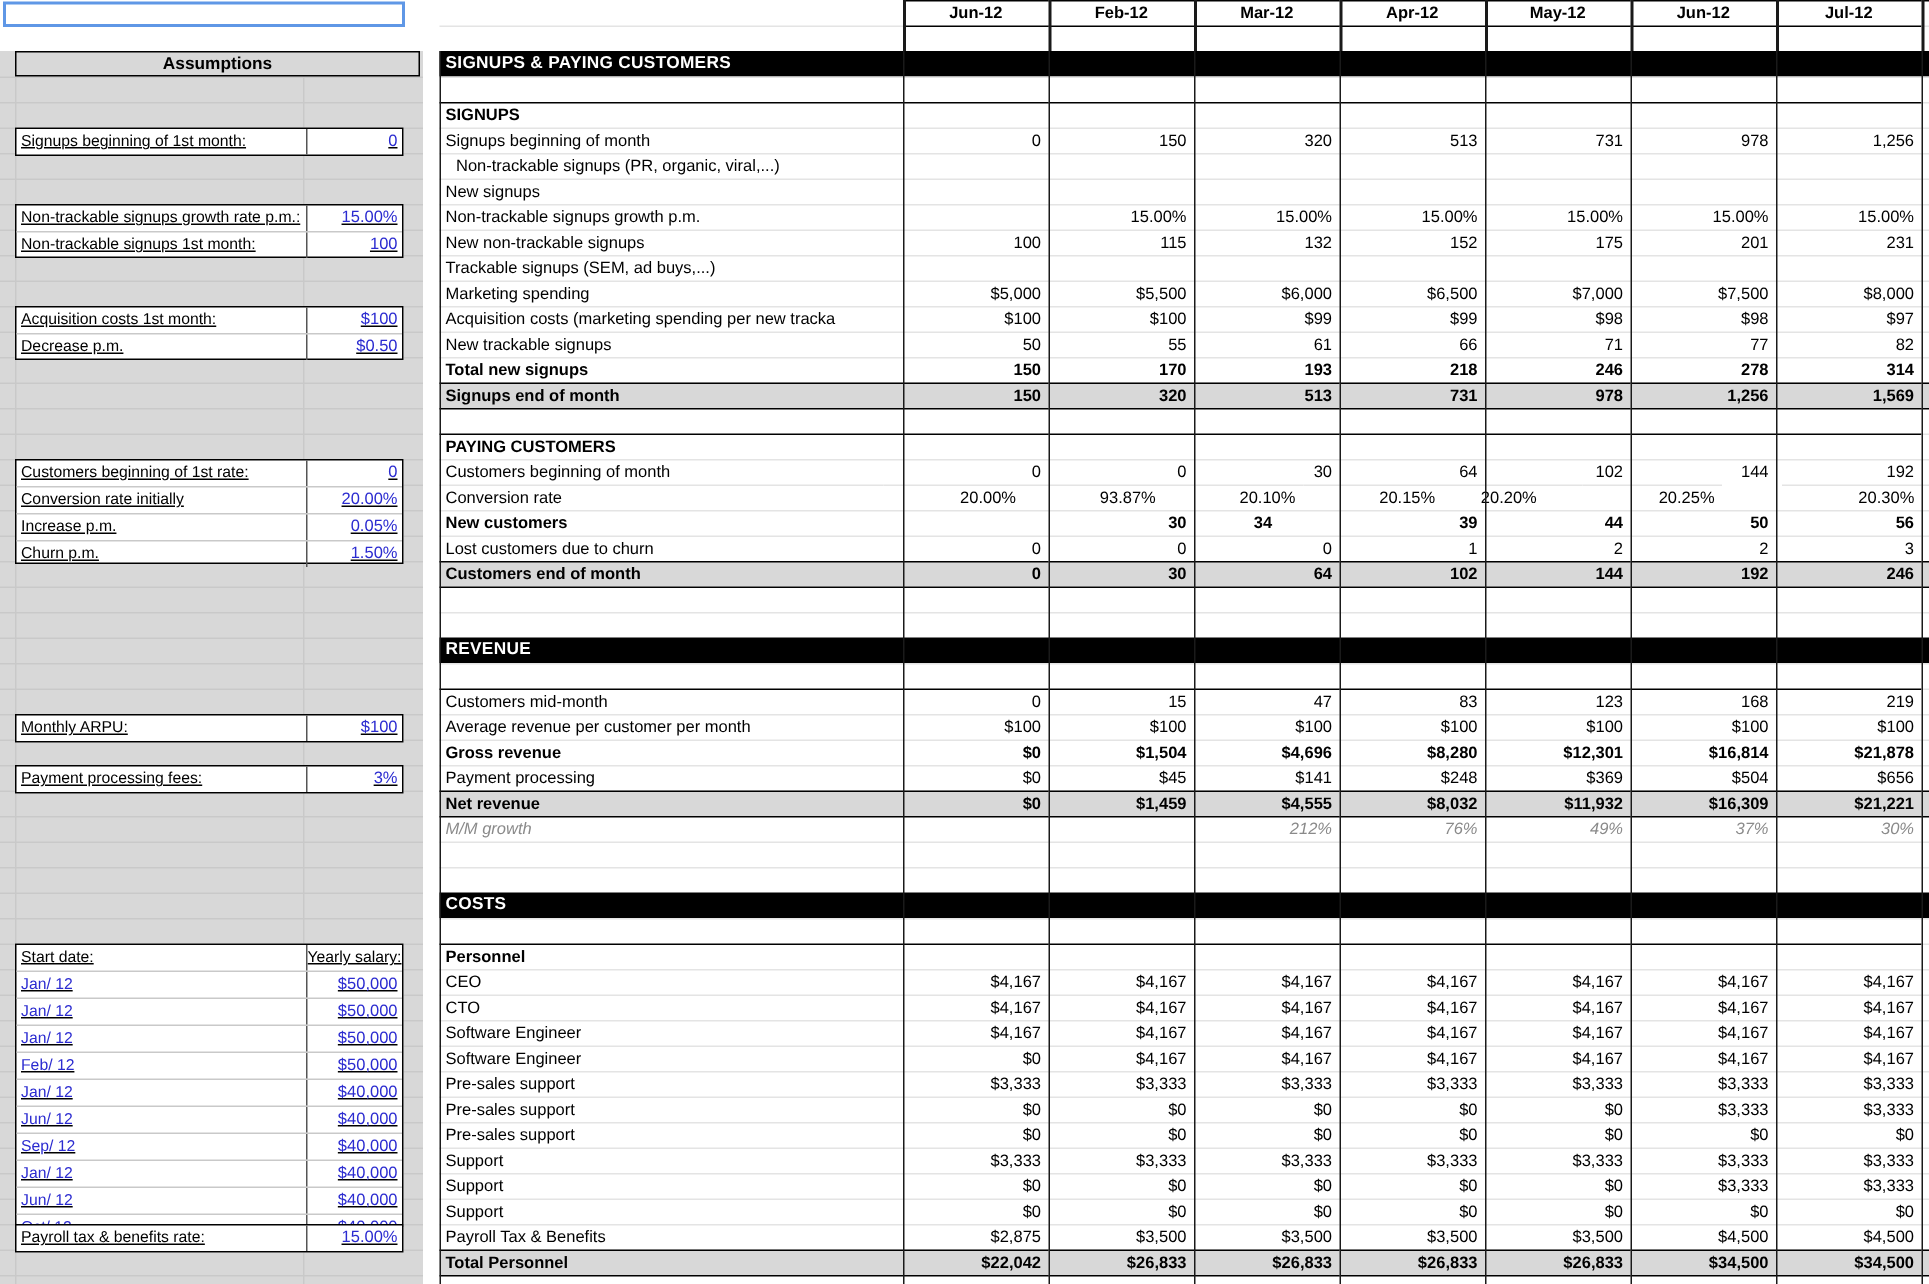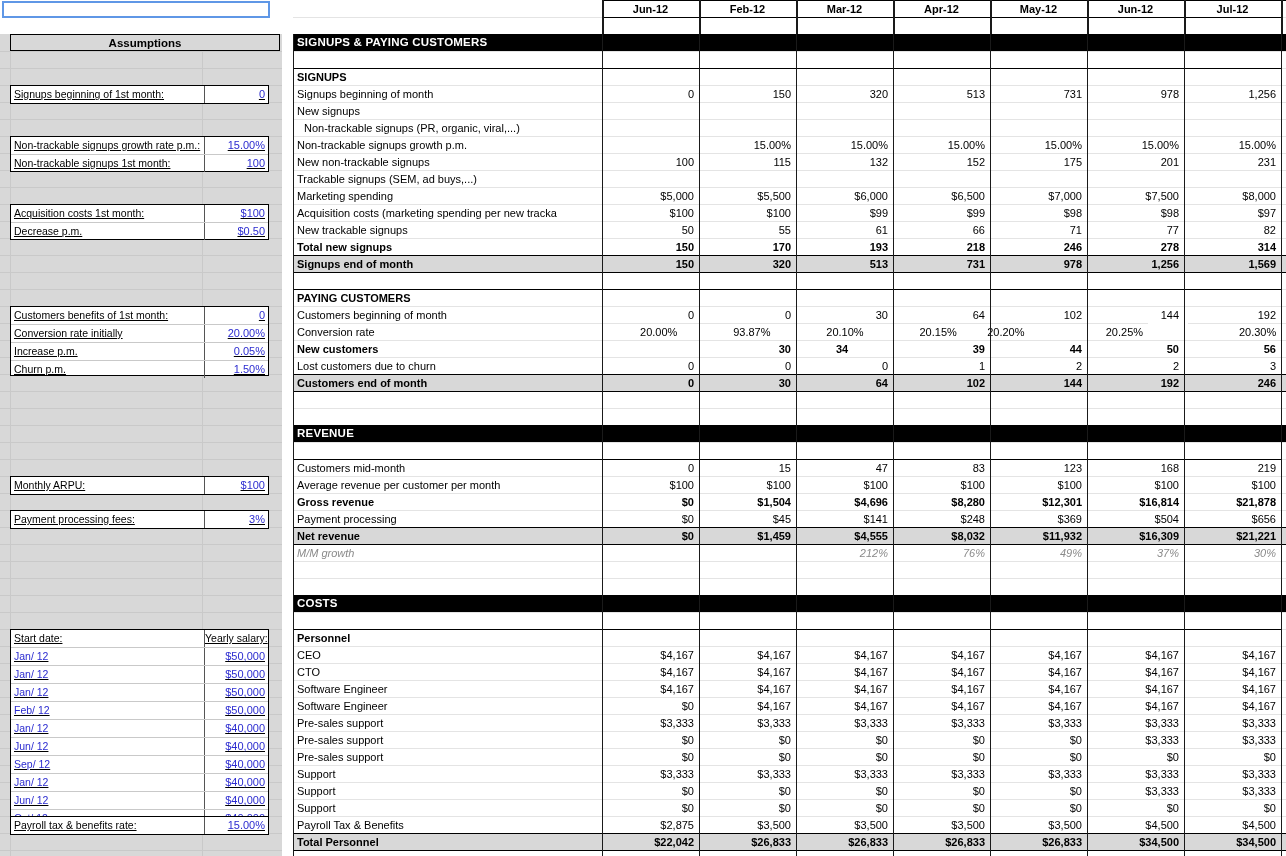--- a/index.html
+++ b/index.html
@@ -119,21 +119,21 @@
           <div class="alabel">Acquisition costs 1st month:</div>
           <div class="avalue">$100</div>
         </div>
         <div class="arow">
           <div class="alabel">Decrease p.m.</div>
           <div class="avalue">$0.50</div>
         </div>
       </div>
       <div class="abox" style="top: 306px; height: 68px;">
         <div class="arow">
-          <div class="alabel">Customers benefits of 1st month:</div>
+          <div class="alabel">Customers beginning of 1st rate:</div>
           <div class="avalue">0</div>
         </div>
         <div class="arow">
           <div class="alabel">Conversion rate initially</div>
           <div class="avalue">20.00%</div>
         </div>
         <div class="arow">
           <div class="alabel">Increase p.m.</div>
           <div class="avalue">0.05%</div>
         </div>
@@ -258,32 +258,32 @@
         <div class="tcell vcell" style="border-top-color: rgb(228, 228, 228);">0</div>
         <div class="tcell vcell" style="border-top-color: rgb(228, 228, 228);">150</div>
         <div class="tcell vcell" style="border-top-color: rgb(228, 228, 228);">320</div>
         <div class="tcell vcell" style="border-top-color: rgb(228, 228, 228);">513</div>
         <div class="tcell vcell" style="border-top-color: rgb(228, 228, 228);">731</div>
         <div class="tcell vcell" style="border-top-color: rgb(228, 228, 228);">978</div>
         <div class="tcell vcell" style="border-top-color: rgb(228, 228, 228);">1,256</div>
         <div class="tcell sliver" style="border-top-color: rgb(228, 228, 228);"></div>
       </div>
       <div class="trow row">
+        <div class="tcell lcell" style="border-top-color: rgb(228, 228, 228); padding-left: 11px;">Non-trackable signups (PR, organic, viral,...)</div>
+        <div class="tcell vcell" style="border-top-color: rgb(228, 228, 228);"></div>
+        <div class="tcell vcell" style="border-top-color: rgb(228, 228, 228);"></div>
+        <div class="tcell vcell" style="border-top-color: rgb(228, 228, 228);"></div>
+        <div class="tcell vcell" style="border-top-color: rgb(228, 228, 228);"></div>
+        <div class="tcell vcell" style="border-top-color: rgb(228, 228, 228);"></div>
+        <div class="tcell vcell" style="border-top-color: rgb(228, 228, 228);"></div>
+        <div class="tcell vcell" style="border-top-color: rgb(228, 228, 228);"></div>
+        <div class="tcell sliver" style="border-top-color: rgb(228, 228, 228);"></div>
+      </div>
+      <div class="trow row">
         <div class="tcell lcell" style="border-top-color: rgb(228, 228, 228);">New signups</div>
-        <div class="tcell vcell" style="border-top-color: rgb(228, 228, 228);"></div>
-        <div class="tcell vcell" style="border-top-color: rgb(228, 228, 228);"></div>
-        <div class="tcell vcell" style="border-top-color: rgb(228, 228, 228);"></div>
-        <div class="tcell vcell" style="border-top-color: rgb(228, 228, 228);"></div>
-        <div class="tcell vcell" style="border-top-color: rgb(228, 228, 228);"></div>
-        <div class="tcell vcell" style="border-top-color: rgb(228, 228, 228);"></div>
-        <div class="tcell vcell" style="border-top-color: rgb(228, 228, 228);"></div>
-        <div class="tcell sliver" style="border-top-color: rgb(228, 228, 228);"></div>
-      </div>
-      <div class="trow row">
-        <div class="tcell lcell" style="border-top-color: rgb(228, 228, 228); padding-left: 11px;">Non-trackable signups (PR, organic, viral,...)</div>
         <div class="tcell vcell" style="border-top-color: rgb(228, 228, 228);"></div>
         <div class="tcell vcell" style="border-top-color: rgb(228, 228, 228);"></div>
         <div class="tcell vcell" style="border-top-color: rgb(228, 228, 228);"></div>
         <div class="tcell vcell" style="border-top-color: rgb(228, 228, 228);"></div>
         <div class="tcell vcell" style="border-top-color: rgb(228, 228, 228);"></div>
         <div class="tcell vcell" style="border-top-color: rgb(228, 228, 228);"></div>
         <div class="tcell vcell" style="border-top-color: rgb(228, 228, 228);"></div>
         <div class="tcell sliver" style="border-top-color: rgb(228, 228, 228);"></div>
       </div>
       <div class="trow row">

